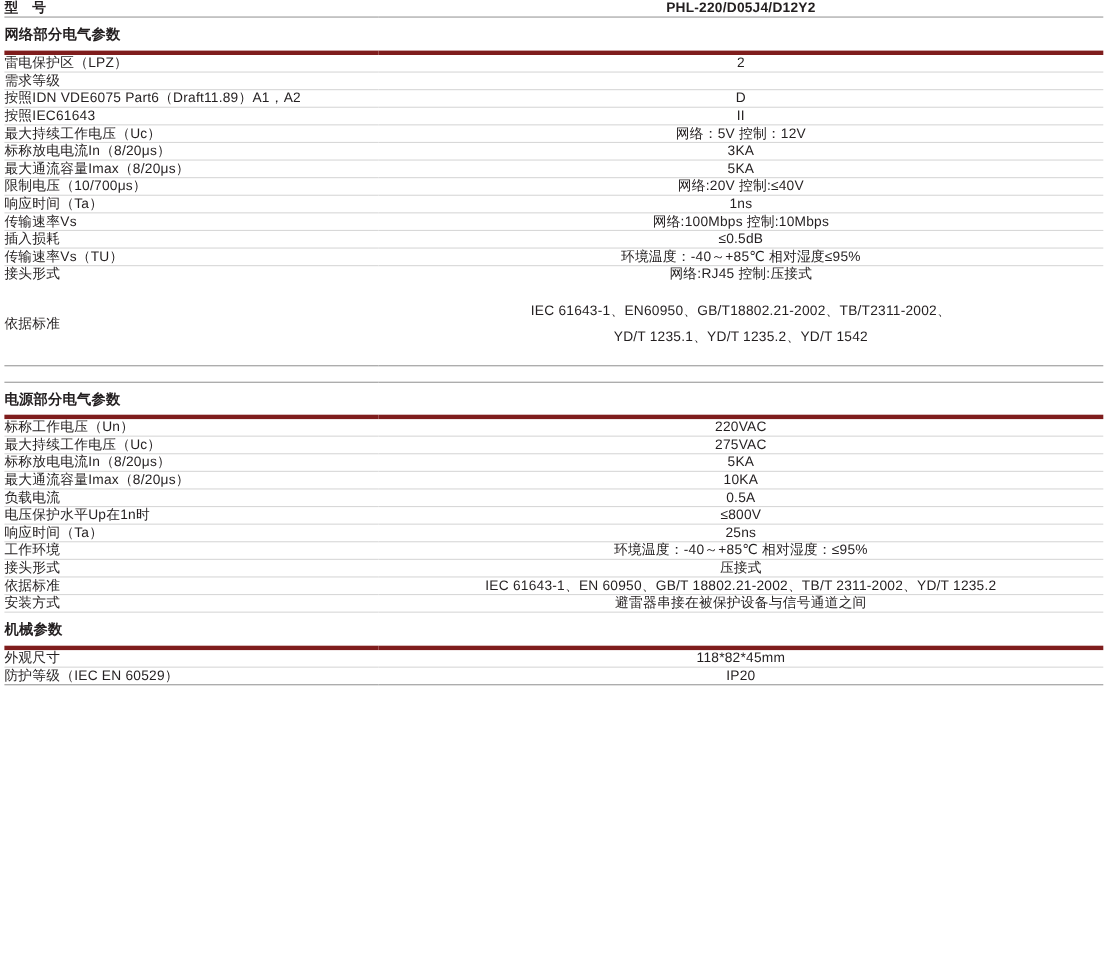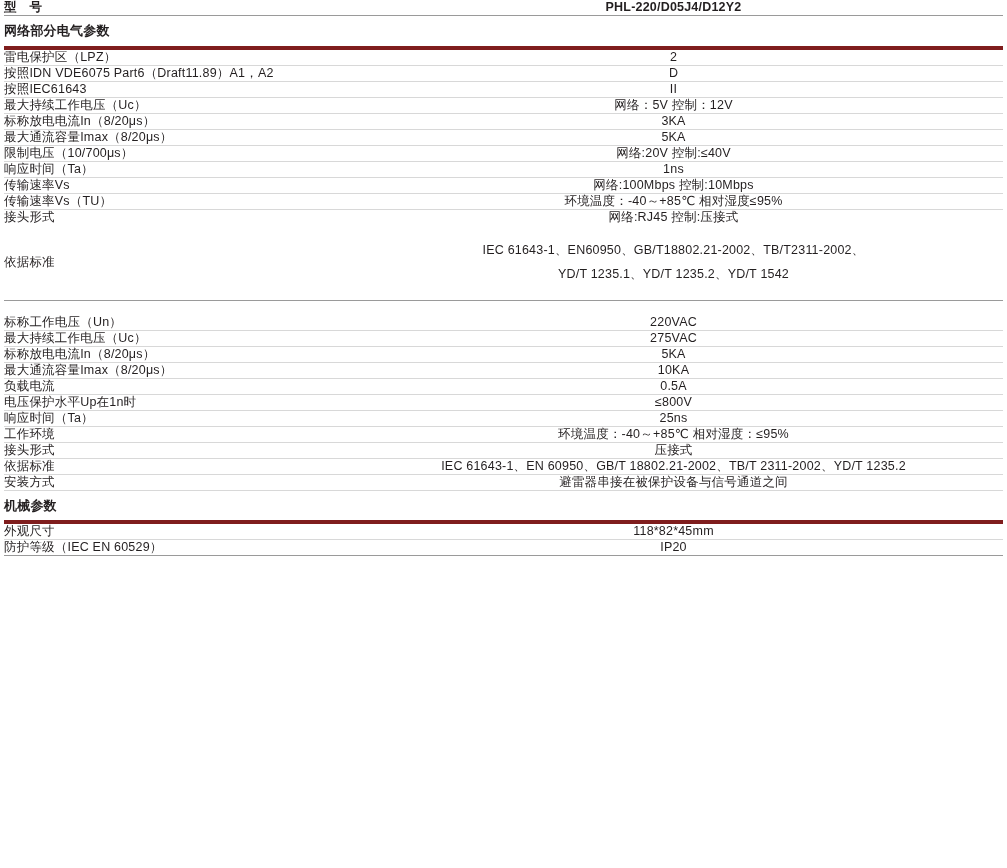--- a/index.html
+++ b/index.html
@@ -105,20 +105,24 @@
       <tr class="row section">
         <td class="label">网络部分电气参数</td>
         <td class="value"></td>
       </tr>
 
       <tr class="row">
         <td class="label">雷电保护区（LPZ）</td>
         <td class="value">2</td>
       </tr>
       <tr class="row">
+        <td class="label">需求等级</td>
+        <td class="value"></td>
+      </tr>
+      <tr class="row">
         <td class="label">按照IDN VDE6075 Part6（Draft11.89）A1，A2</td>
         <td class="value">D</td>
       </tr>
       <tr class="row">
         <td class="label">按照IEC61643</td>
         <td class="value">II</td>
       </tr>
       <tr class="row">
         <td class="label">最大持续工作电压（Uc）</td>
         <td class="value">网络：5V  控制：12V</td>
@@ -135,20 +139,24 @@
         <td class="label">限制电压（10/700μs）</td>
         <td class="value">网络:20V  控制:≤40V</td>
       </tr>
       <tr class="row">
         <td class="label">响应时间（Ta）</td>
         <td class="value">1ns</td>
       </tr>
       <tr class="row">
         <td class="label">传输速率Vs</td>
         <td class="value">网络:100Mbps  控制:10Mbps</td>
+      </tr>
+      <tr class="row">
+        <td class="label">插入损耗</td>
+        <td class="value">≤0.5dB</td>
       </tr>
       <tr class="row">
         <td class="label">传输速率Vs（TU）</td>
         <td class="value">环境温度：-40～+85℃  相对湿度≤95%</td>
       </tr>
       <tr class="row gap-rule">
         <td class="label">接头形式</td>
         <td class="value">网络:RJ45  控制:压接式</td>
       </tr>
       <tr class="row tall heavy">
@@ -157,20 +165,24 @@
           <span class="ln">IEC 61643-1、EN60950、GB/T18802.21-2002、TB/T2311-2002、</span>
           <span class="ln">YD/T 1235.1、YD/T 1235.2、YD/T 1542</span>
         </td>
       </tr>
 
       <tr class="spacer-row">
         <td></td>
         <td></td>
       </tr>
 
+      <tr class="row section topline">
+        <td class="label">电源部分电气参数</td>
+        <td class="value"></td>
+      </tr>
 
       <tr class="row">
         <td class="label">标称工作电压（Un）</td>
         <td class="value">220VAC</td>
       </tr>
       <tr class="row">
         <td class="label">最大持续工作电压（Uc）</td>
         <td class="value">275VAC</td>
       </tr>
       <tr class="row">

